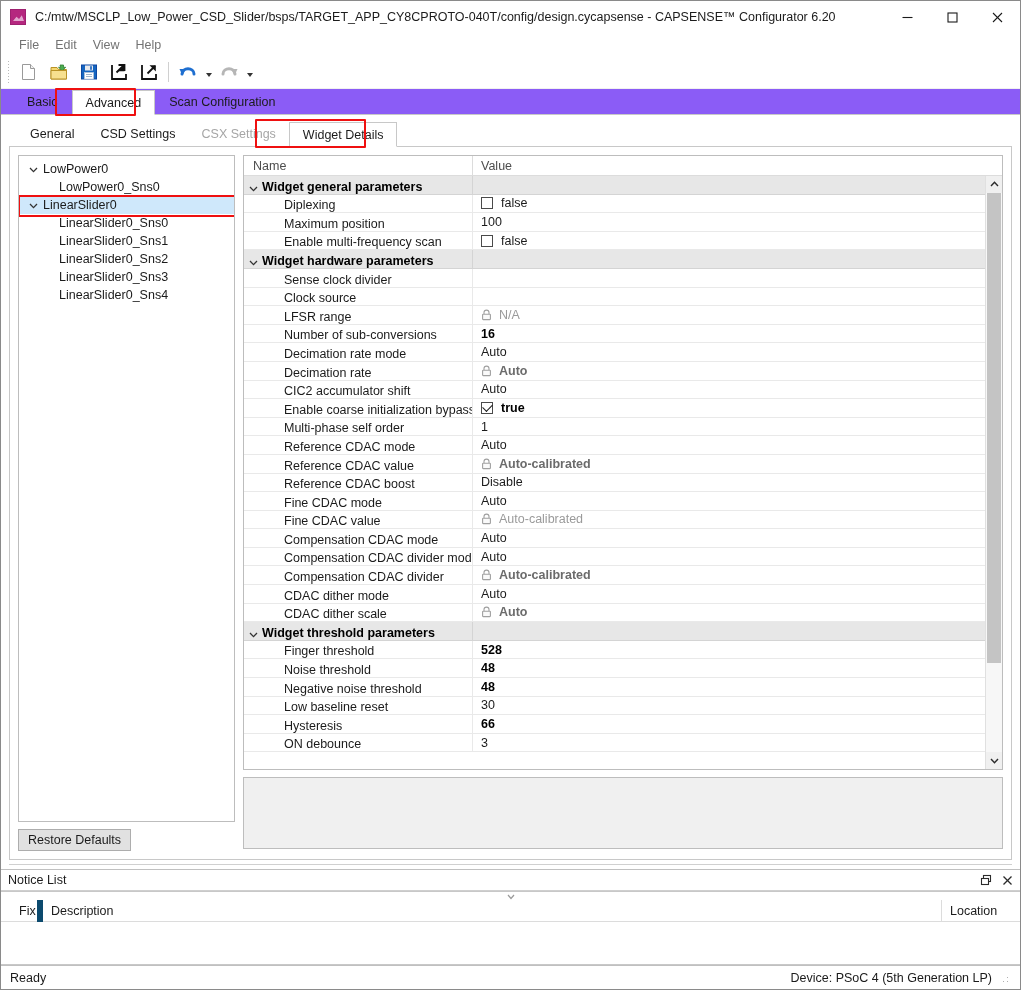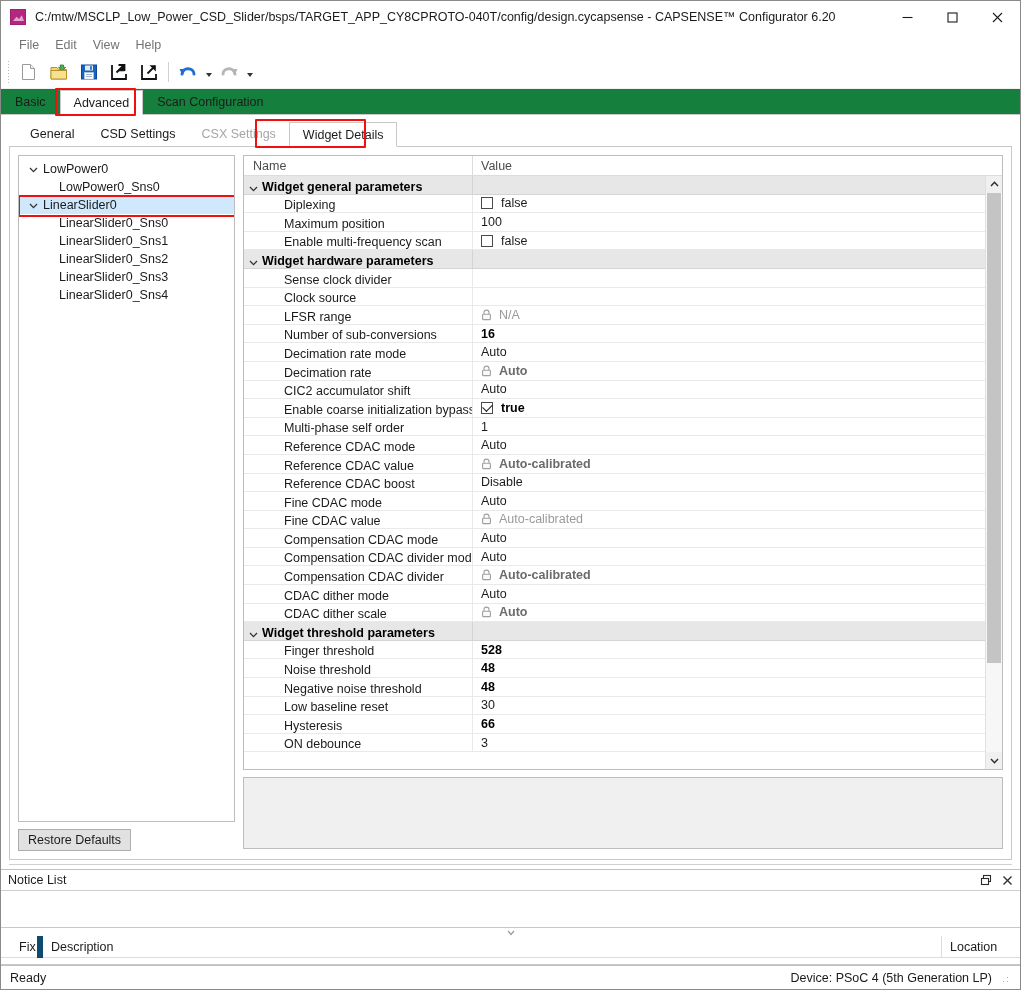--- a/index.html
+++ b/index.html
@@ -78,23 +78,23 @@
   .tb-caret { width: 11px; height: 28px; display: flex; align-items: flex-end; justify-content: center; padding-bottom: 9px; }
   .tb-caret i {
     display:block; width:0;height:0;border-left:3.5px solid transparent;
     border-right:3.5px solid transparent;border-top:4px solid #333;
   }
 
   
   .tabstrip {
     height: 26px; min-height: 26px;
     display: flex; align-items: flex-end;
-    background: #15803d;
+    background: #8b5cf6;
     border-bottom: 1px solid #c8c8c8;
-    padding-left: 0;
+    padding-left: 12px;
     position: relative;
   }
   .tab {
     height: 25px; padding: 0 13px;
     display: flex; align-items: center;
     font-size: 12.5px; color: #1b1b1b;
     border: 1px solid transparent;
     background: transparent;
     position: relative;
   }
@@ -277,21 +277,20 @@
     position: relative;
   }
   .splitter::before {
     content:""; position:absolute; left:0; right:0; top:4px; height:1px; background:#d0d0d0;
   }
   .notice {
     height: 96px; min-height: 96px;
     border-top: 1px solid #c0c0c0;
     display: flex; flex-direction: column;
     background: #ffffff;
-    gap: 36px;
   }
   .notice-title {
     height: 21px; min-height: 21px;
     display: flex; align-items: center;
     padding-left: 7px;
     font-size: 12.5px; color: #1b1b1b;
     background: #ffffff;
     border-bottom: 1px solid #cfcfcf;
     position: relative;
   }

